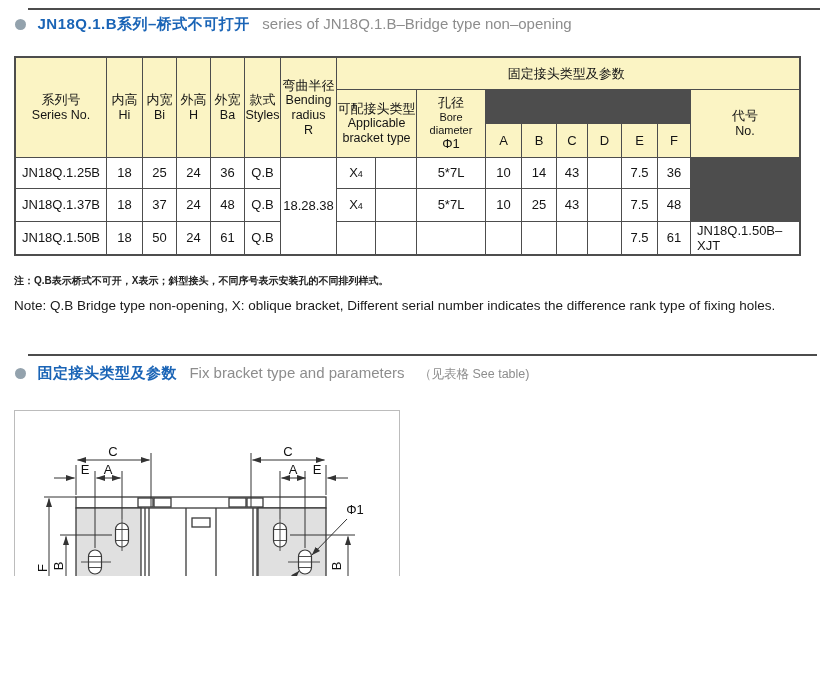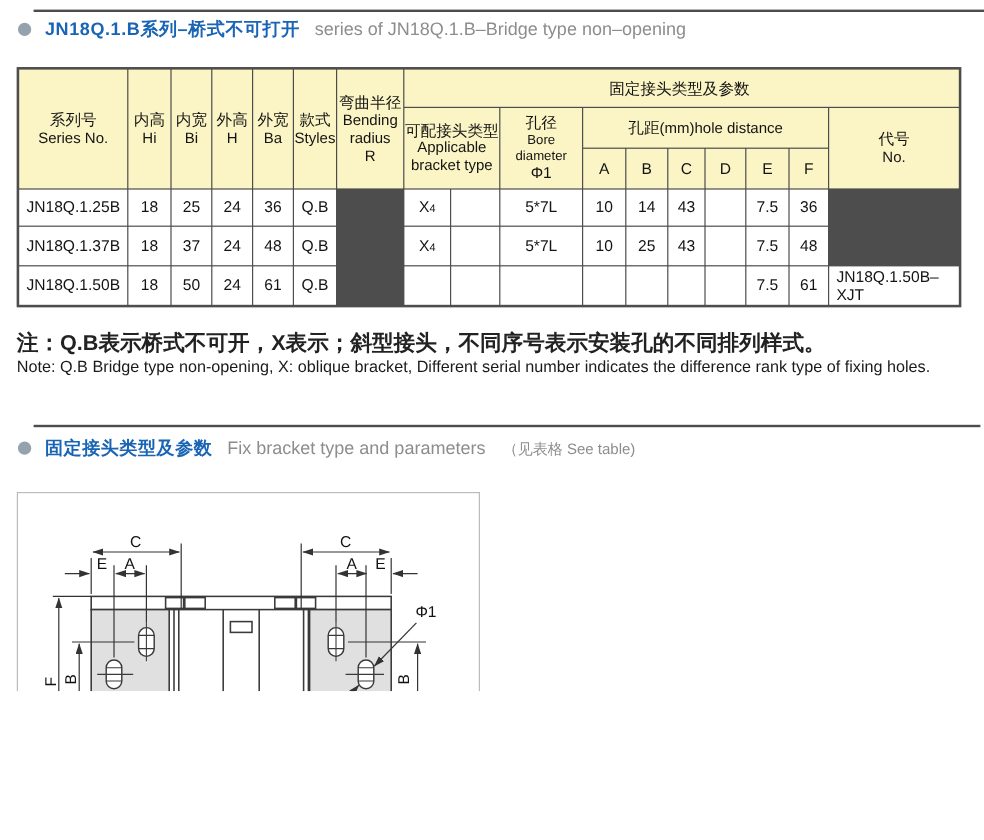--- a/index.html
+++ b/index.html
@@ -25,21 +25,21 @@
       gap:1px;background:#4d4d4d;border:2px solid #4d4d4d;width:max-content;}
   .c{background:#fff;display:flex;flex-direction:column;align-items:center;justify-content:center;
      font-size:13px;line-height:1.18;color:#141414;text-align:center;}
   .hd{background:#fbf4c4;}
   .lft{align-items:flex-start;padding-left:6px;text-align:left;}
   .sm{font-size:11px;}
   .en{font-size:12.5px;}
   .row-line{display:flex;flex-direction:row;align-items:baseline;}
   sub{font-size:9px;}
 
-  .note{position:absolute;left:14px;font-size:18px;color:#1a1a1a;white-space:nowrap;}
+  .note{position:absolute;left:14px;font-size:10px;color:#1a1a1a;white-space:nowrap;}
   .note-zh{top:274px;font-weight:bold;color:#222;}
   .note-en{top:298px;font-size:13.5px;}
 
   
   .diagram-box{position:absolute;left:14px;top:410px;width:384px;height:276px;
       border:1px solid #bcbcbc;background:#fff;}
   .diagram-box svg{position:absolute;left:0;top:0;}
   .diagram-caption{position:absolute;left:0;right:0;top:244px;
       font-size:17px;color:#111;}
   .diagram-caption .sp{display:inline-block;width:14px;}
@@ -101,43 +101,38 @@
     <div class="c hd" style="grid-area:2/8/4/10">
       <div>可配接头类型</div>
       <div class="en">Applicable</div>
       <div class="en">bracket type</div>
     </div>
     <div class="c hd" style="grid-area:2/10/4/11">
       <div>孔径</div>
       <div class="sm">Bore diameter</div>
       <div>Φ1</div>
     </div>
-    <div class="c hd" style="grid-area:2/11/3/17">
-      <div class="row-line">
-        <span>孔距</span>
-          <span class="en">(mm)hole distance</span>
-      </div>
-    </div>
     <div class="c hd" style="grid-area:3/11/4/12">A</div>
     <div class="c hd" style="grid-area:3/12/4/13">B</div>
     <div class="c hd" style="grid-area:3/13/4/14">C</div>
     <div class="c hd" style="grid-area:3/14/4/15">D</div>
     <div class="c hd" style="grid-area:3/15/4/16">E</div>
     <div class="c hd" style="grid-area:3/16/4/17">F</div>
     <div class="c hd" style="grid-area:2/17/4/18">
       <div>代号</div>
       <div class="en">No.</div>
     </div>
 
     <div class="c lft" style="grid-area:4/1/5/2">JN18Q.1.25B</div>
     <div class="c" style="grid-area:4/2/5/3">18</div>
     <div class="c" style="grid-area:4/3/5/4">25</div>
     <div class="c" style="grid-area:4/4/5/5">24</div>
     <div class="c" style="grid-area:4/5/5/6">36</div>
     <div class="c" style="grid-area:4/6/5/7">Q.B</div>
+    <div class="c" style="grid-area:4/7/7/8">18.28.38</div>
     <div class="c" style="grid-area:4/8/5/9">
         <div class="row-line">
           <span>X</span>
           <sub>4</sub>
         </div>
       </div>
     <div class="c" style="grid-area:4/9/5/10"></div>
     <div class="c" style="grid-area:4/10/5/11">5*7L</div>
     <div class="c" style="grid-area:4/11/5/12">10</div>
     <div class="c" style="grid-area:4/12/5/13">14</div>

